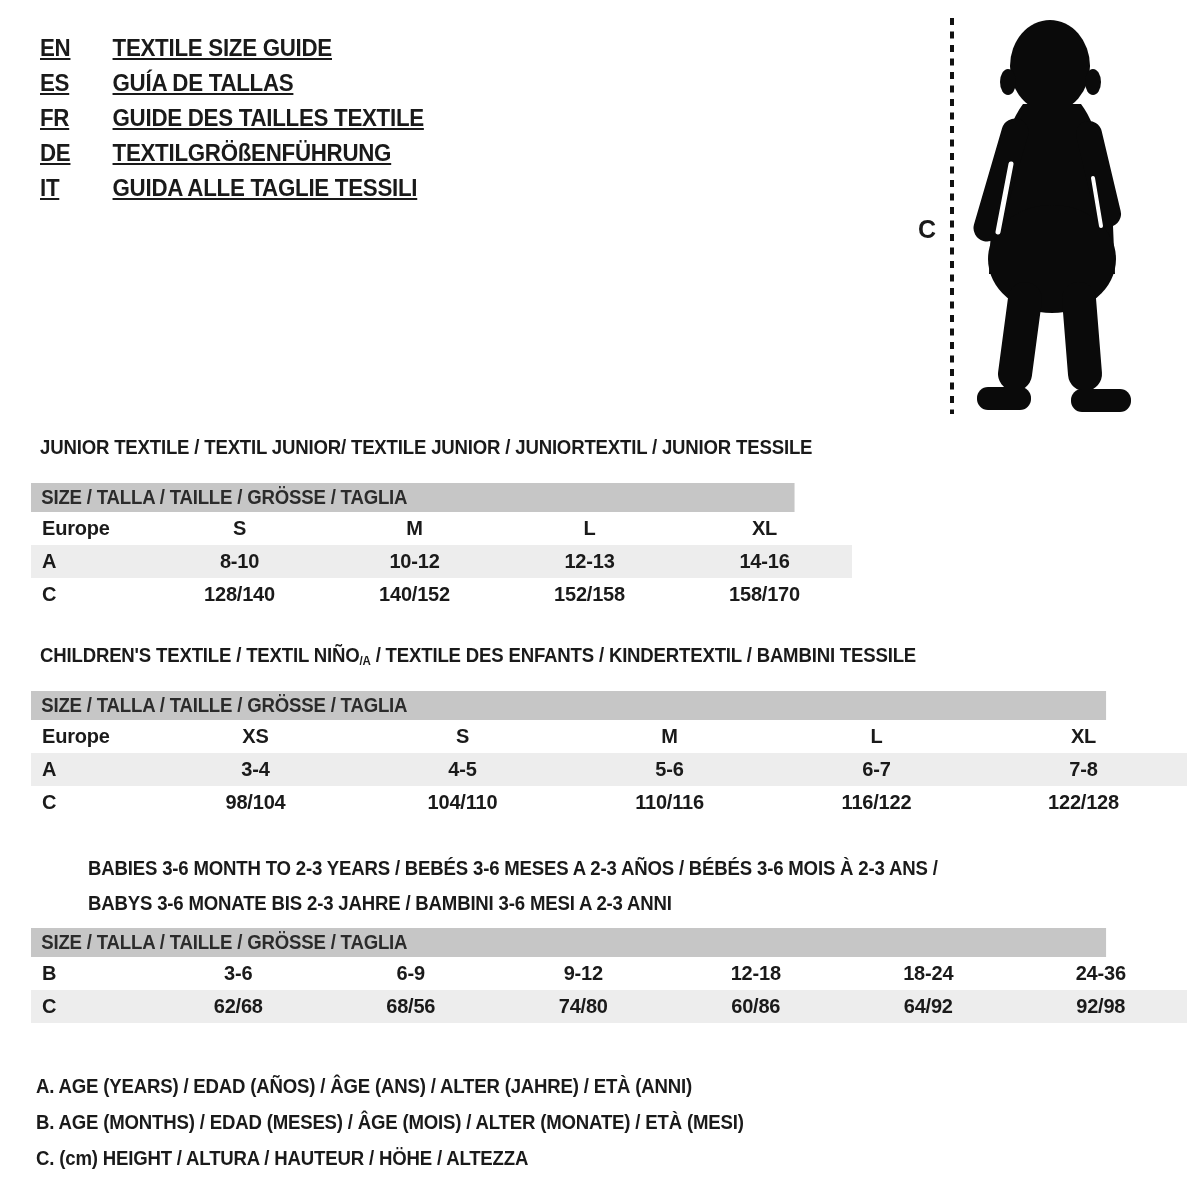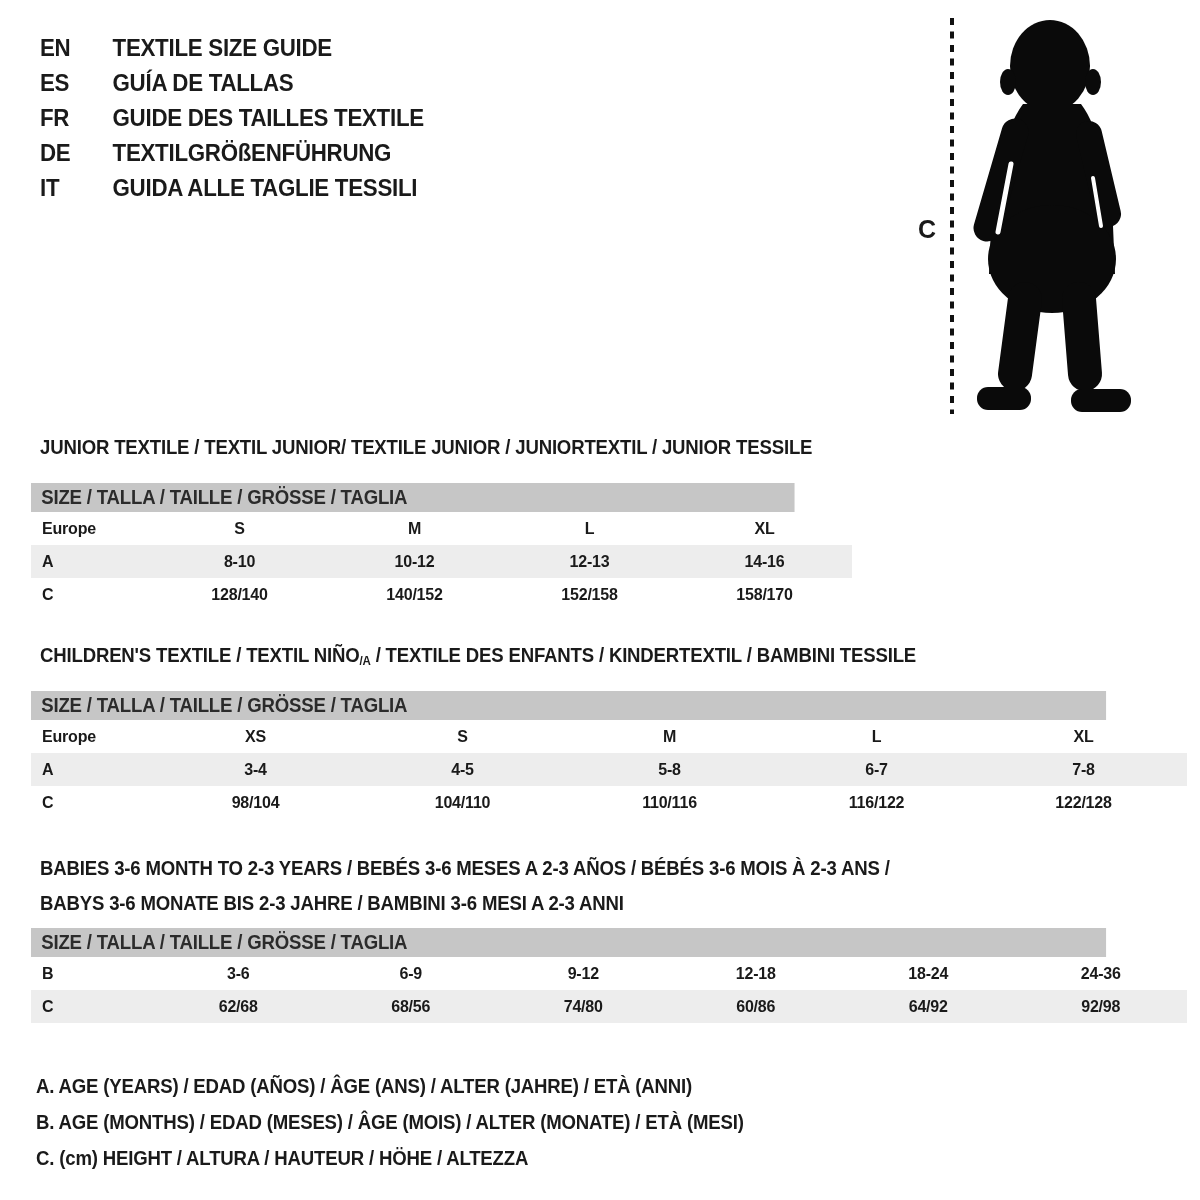--- a/index.html
+++ b/index.html
@@ -15,46 +15,46 @@
     font-family:"Liberation Sans", sans-serif;
     color:var(--text);
     position:relative;
     overflow:hidden;
     -webkit-font-smoothing:antialiased;
   }
   .abs{position:absolute;}
   .cond{transform:scaleX(0.93);transform-origin:left center;white-space:nowrap;}
 
   
-  .lang-block{left:40px;top:30px;}
+  .lang-block{left:40px;top:30px;text-decoration:underline;}
   .lang-row{display:flex;height:35px;line-height:35px;font-weight:bold;font-size:24px;letter-spacing:-0.3px;}
   .lang-row .code{width:78px;flex:0 0 78px;}
 
   
   .figure-area{left:900px;top:10px;width:270px;height:410px;}
   .figure-area svg{position:absolute;left:0;top:0;}
   .c-label{left:18px;top:205px;font-size:25px;font-weight:bold;}
 
   
   .sec-title{font-weight:bold;font-size:20px;letter-spacing:-0.2px;line-height:24px;}
   .sec-title .sub{font-size:0.62em;vertical-align:-0.28em;}
-  .two-line{line-height:35px;}
+  .two-line{line-height:35px;margin-left:48px;}
 
   
   .tbl{position:absolute;}
   .size-bar{
     height:29px;line-height:29px;
     background:var(--header-bar-bg);
     font-weight:bold;font-size:20px;letter-spacing:-0.2px;
     padding-left:11px;color:#2b2b2b;
   }
   .tbl table{border-collapse:collapse;width:100%;table-layout:fixed;}
   .tbl td{
     height:33px;padding:0;
-    font-weight:bold;font-size:16px;letter-spacing:-0.2px;
+    font-weight:bold;font-size:20px;letter-spacing:-0.2px;
     text-align:center;vertical-align:middle;
   }
   .tbl td.lab{text-align:left;padding-left:11px;width:110px;}
   .tbl tr.alt{background:var(--row-alt-bg);}
 
   
   .legend{left:36px;top:1068px;}
   .legend-line{height:36px;line-height:36px;font-weight:bold;font-size:20px;letter-spacing:-0.2px;}
 </style>
 </head>
@@ -151,21 +151,21 @@
       <td>XS</td>
       <td>S</td>
       <td>M</td>
       <td>L</td>
       <td>XL</td>
     </tr>
     <tr class="alt">
       <td class="lab">A</td>
       <td>3-4</td>
       <td>4-5</td>
-      <td>5-8</td>
+      <td>5-6</td>
       <td>6-7</td>
       <td>7-8</td>
     </tr>
     <tr>
       <td class="lab">C</td>
       <td>98/104</td>
       <td>104/110</td>
       <td>110/116</td>
       <td>116/122</td>
       <td>122/128</td>

